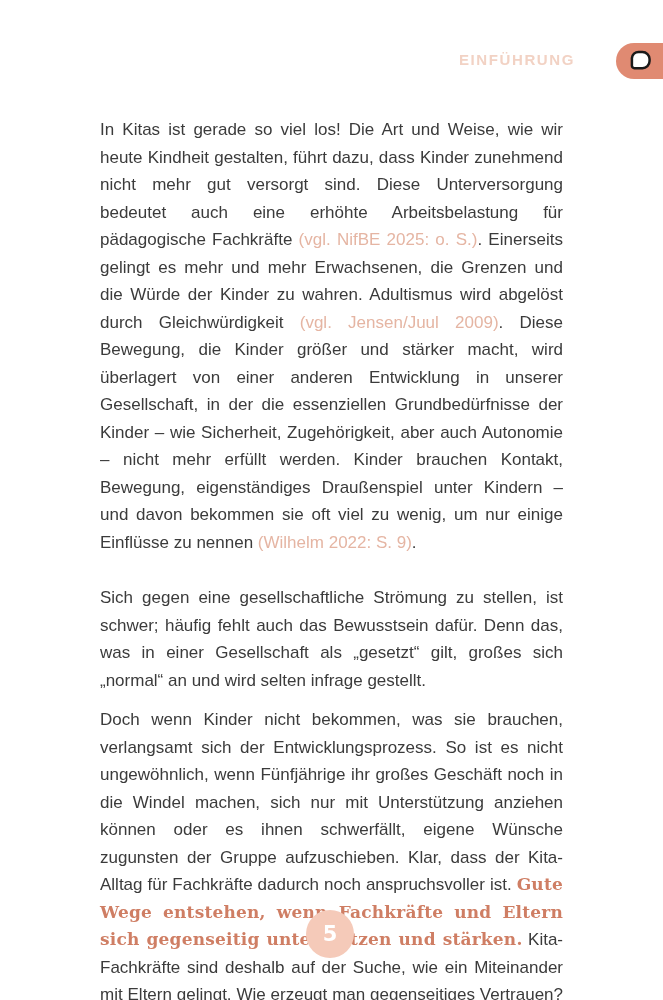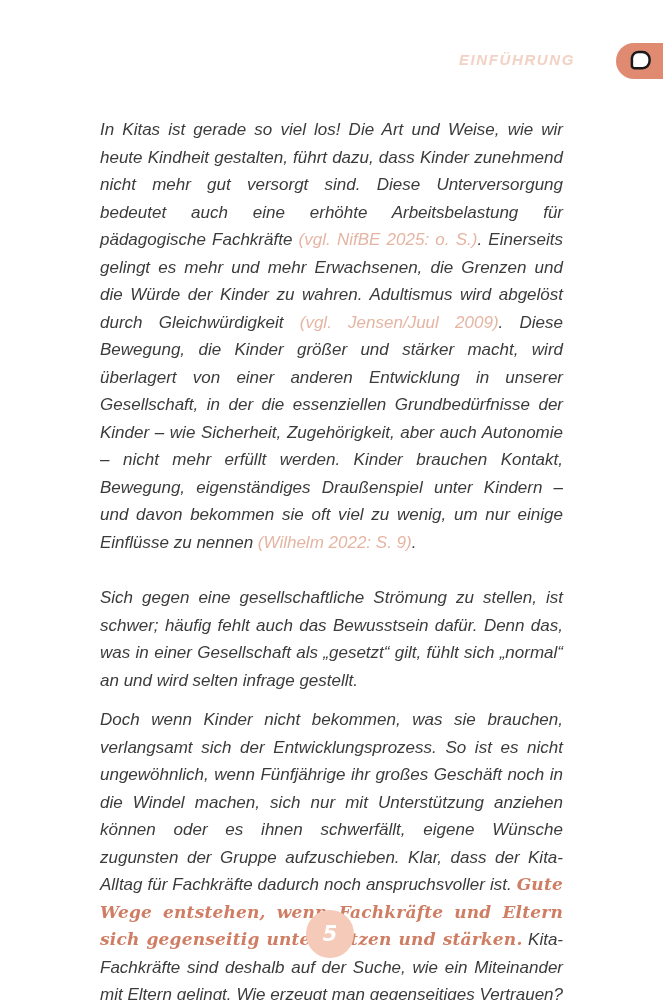--- a/index.html
+++ b/index.html
@@ -10,21 +10,21 @@
     --body-text:#3b3b3b;
     --circle:#f5cab9;
   }
   html,body{margin:0;padding:0;}
   body{
     width:663px;height:1000px;
     background:#fefefe;
     font-family:"Liberation Sans","DejaVu Sans",sans-serif;
     position:relative;overflow:hidden;
   }
-  .page{position:absolute;inset:0;background:#fff;font-style:italic;}
+  .page{position:absolute;inset:0;background:#fff;}
   
   .chapter-title{
     position:absolute;top:51px;right:88px;
     font-size:15px;font-weight:bold;letter-spacing:1.6px;
     color:var(--accent-pale);
   }
   .edge-tab{
     position:absolute;top:43px;right:0;
     width:47px;height:36px;
     background:var(--accent);
@@ -70,21 +70,21 @@
   <div class="chapter-title">EINFÜHRUNG</div>
 
   <div class="edge-tab">
     <svg class="bubble-icon" viewBox="0 0 24 22">
       <path d="M3 8.5 A7 7 0 0 1 10 2 L14 2 A7.5 7.5 0 0 1 21.5 9.5 L21.5 11.5 A7.5 7.5 0 0 1 14 19 L5.5 19 A2.5 2.5 0 0 1 3 16.5 Z" fill="#ffffff" stroke="#1a1a1a" stroke-width="2.6"></path>
     </svg>
   </div>
 
   <div class="content">
       <p class="gap-after"><span class="seg-normal">In Kitas ist gerade so viel los! Die Art und Weise, wie wir heute Kindheit gestalten, führt dazu, dass Kinder zunehmend nicht mehr gut versorgt sind. Diese Unterversorgung bedeutet auch eine erhöhte Arbeitsbelastung für pädagogische Fachkräfte </span><span class="seg-citation">(vgl. NifBE 2025: o. S.)</span><span class="seg-normal">. Einerseits gelingt es mehr und mehr Erwachsenen, die Grenzen und die Würde der Kinder zu wahren. Adultismus wird abgelöst durch Gleichwürdigkeit </span><span class="seg-citation">(vgl. Jensen/Juul 2009)</span><span class="seg-normal">. Diese Bewegung, die Kinder größer und stärker macht, wird überlagert von einer anderen Entwicklung in unserer Gesellschaft, in der die essenziellen Grundbedürfnisse der Kinder – wie Sicherheit, Zugehörigkeit, aber auch Autonomie – nicht mehr erfüllt werden. Kinder brauchen Kontakt, Bewegung, eigenständiges Draußenspiel unter Kindern – und davon bekommen sie oft viel zu wenig, um nur einige Einflüsse zu nennen </span><span class="seg-citation">(Wilhelm 2022: S. 9)</span><span class="seg-normal">.</span></p>
-      <p class=""><span class="seg-normal">Sich gegen eine gesellschaftliche Strömung zu stellen, ist schwer; häufig fehlt auch das Bewusstsein dafür. Denn das, was in einer Gesellschaft als „gesetzt“ gilt, fühlt sich „normal“ an und wird selten infrage gestellt.</span></p>
+      <p class=""><span class="seg-normal">Sich gegen eine gesellschaftliche Strömung zu stellen, ist schwer; häufig fehlt auch das Bewusstsein dafür. Denn das, was in einer Gesellschaft als „gesetzt“ gilt, großes sich „normal“ an und wird selten infrage gestellt.</span></p>
       <p class=""><span class="seg-normal">Doch wenn Kinder nicht bekommen, was sie brauchen, verlangsamt sich der Entwicklungsprozess. So ist es nicht ungewöhnlich, wenn Fünfjährige ihr großes Geschäft noch in die Windel machen, sich nur mit Unterstützung anziehen können oder es ihnen schwerfällt, eigene Wünsche zugunsten der Gruppe aufzuschieben. Klar, dass der Kita-Alltag für Fachkräfte dadurch noch anspruchsvoller ist. </span><span class="seg-accent-bold">Gute Wege entstehen, wenn Fachkräfte und Eltern sich gegenseitig unterstützen und stärken.</span><span class="seg-normal"> Kita-Fachkräfte sind deshalb auf der Suche, wie ein Miteinander mit Eltern gelingt. Wie erzeugt man gegenseitiges Vertrauen? Wie kann der wertvolle Schatz</span></p>
     </div>
 
   <div class="page-circle">
     <span>5</span>
   </div>
 
 </div>
 
 </body></html>

